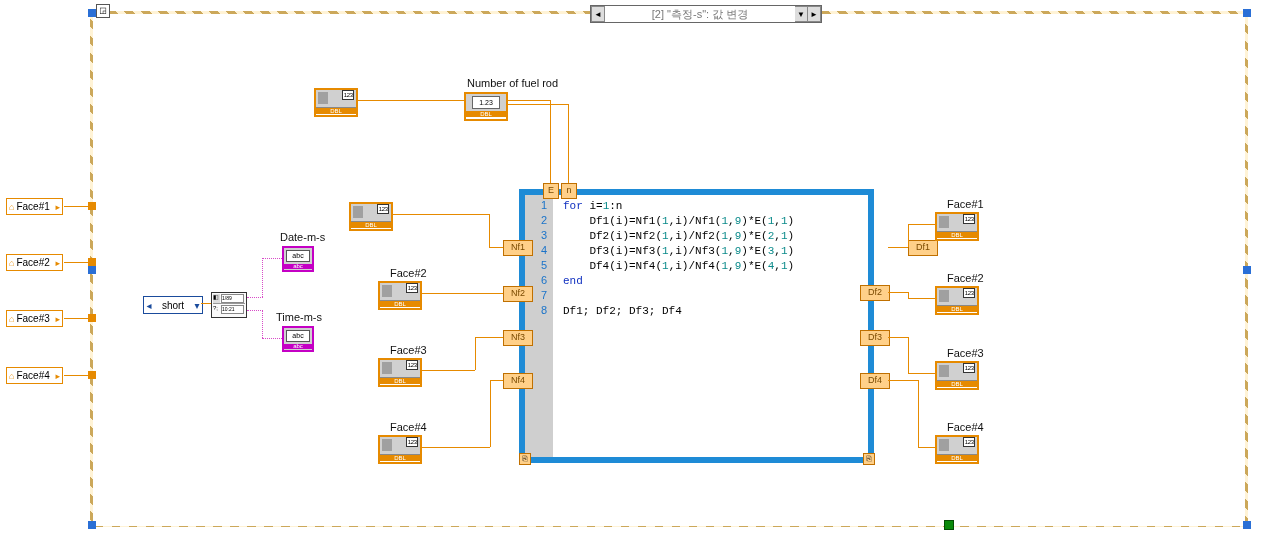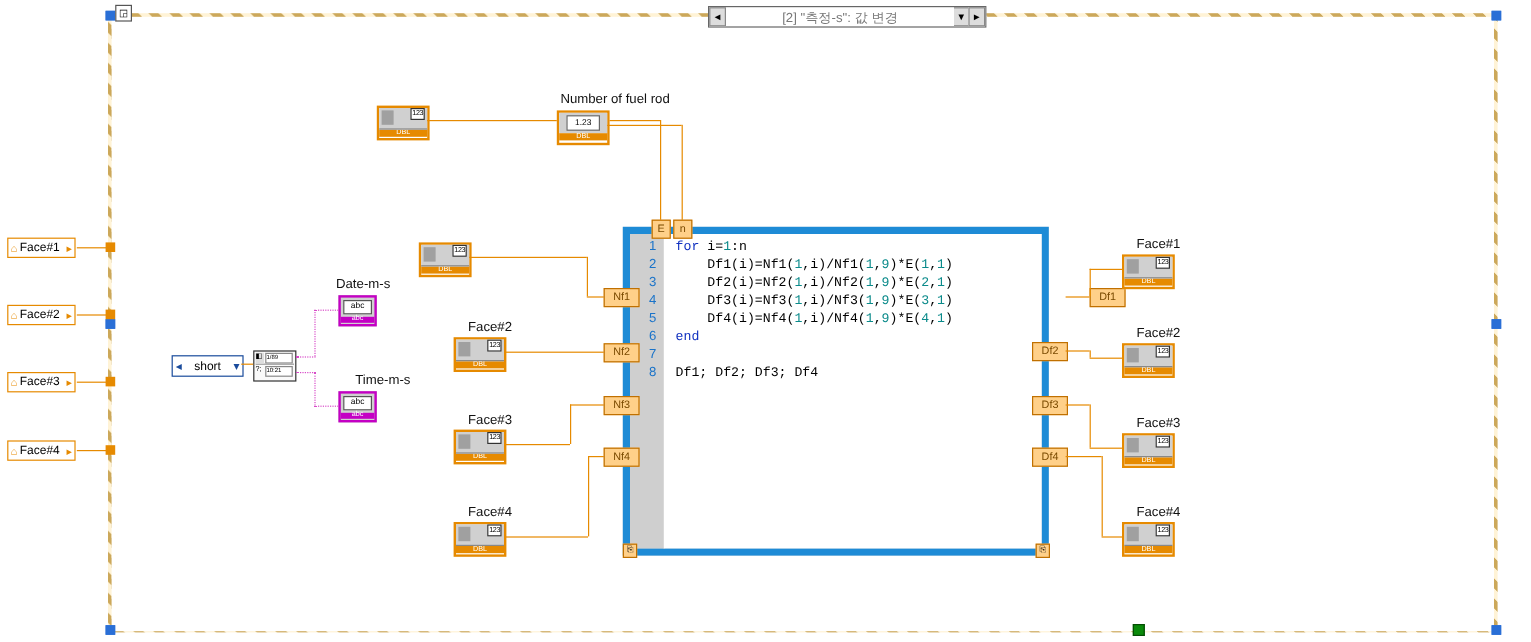--- a/index.html
+++ b/index.html
@@ -293,21 +293,21 @@
         <span style="background:#fff;flex:1;border:1px solid #888;margin:0 1px;font-size:5px;">10:21</span>
       </div>
   </div>
   <div class="wire h" style="left:201px; top:303px; width:10px;"></div>
 
   <div class="lbl" style="left:268px; top:231px;">Date-m-s</div>
   <div class="abc-node" style="left:282px; top:246px;">
     <div class="inner">abc</div>
     <div class="foot">abc</div>
   </div>
-  <div class="lbl" style="left:284px; top:311px;">Time-m-s</div>
+  <div class="lbl" style="left:264px; top:311px;">Time-m-s</div>
   <div class="abc-node" style="left:282px; top:326px;">
     <div class="inner">abc</div>
     <div class="foot">abc</div>
   </div>
 
   <div class="wire pink" style="left:247px; top:297px; width:16px;"></div>
   <div class="wire pink" style="left:262px; top:258px; height:39px; width:0; border-left:1px dotted #d84bc8; border-top:none;"></div>
   <div class="wire pink" style="left:262px; top:258px; width:20px;"></div>
   <div class="wire pink" style="left:247px; top:310px; width:16px;"></div>
   <div class="wire pink" style="left:262px; top:310px; height:28px; width:0; border-left:1px dotted #d84bc8; border-top:none;"></div>

